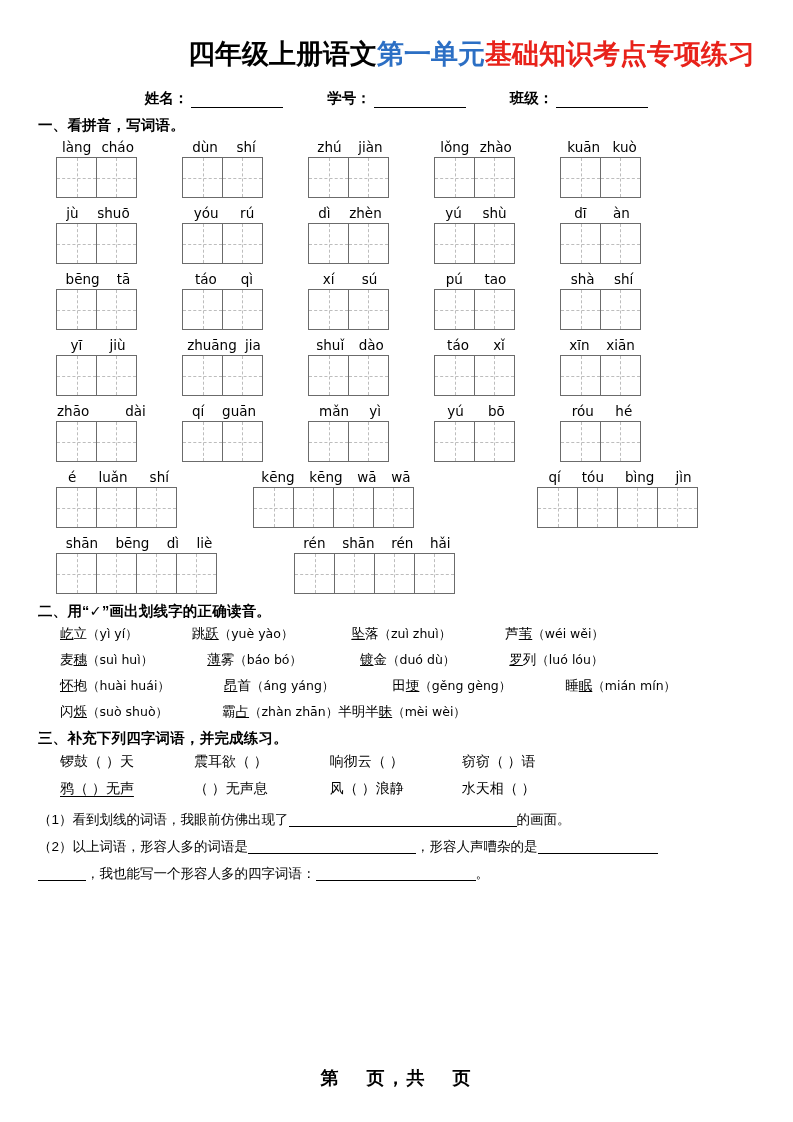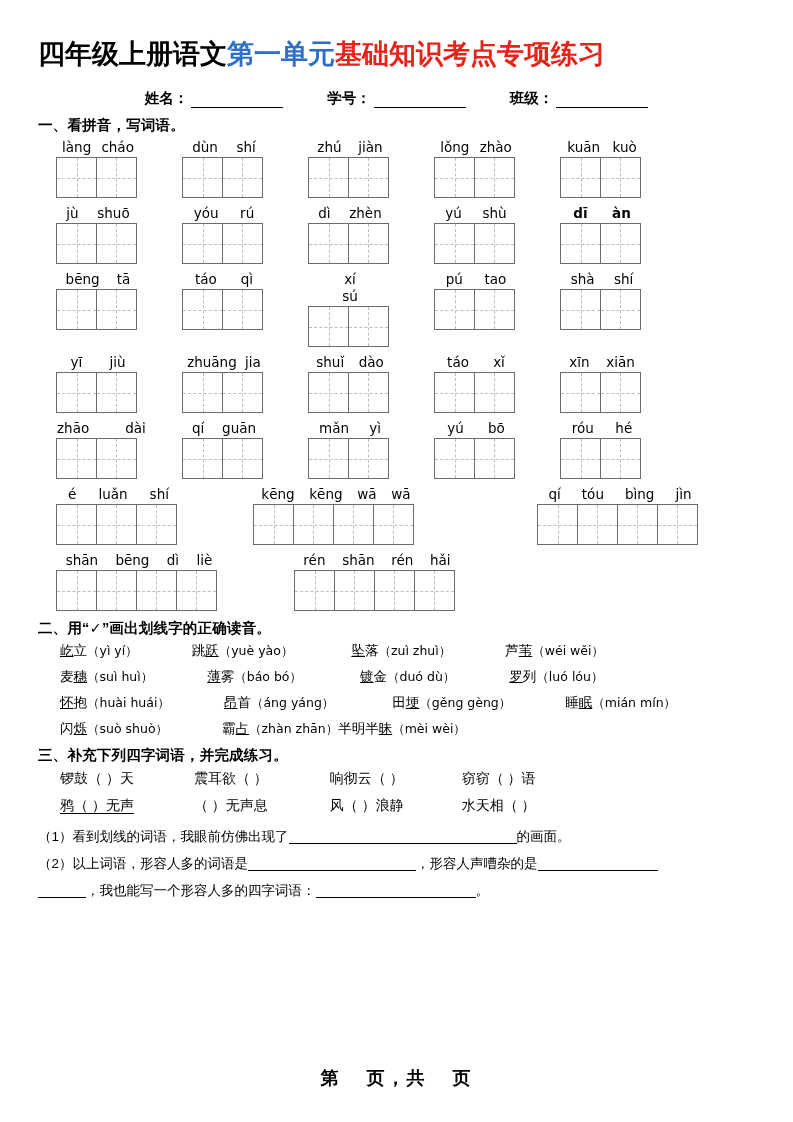--- a/index.html
+++ b/index.html
@@ -8,21 +8,21 @@
     background:#ffffff;
     font-family:"Liberation Sans","DejaVu Sans",sans-serif;
     color:#000;
     position:relative;
     overflow:hidden;
   }
   .page { width:793px; height:1122px; position:relative; box-sizing:border-box; padding:0 38px; }
 
   
   .title {
-    text-align:left;
+    text-align:right;
     font-size:27px;
     font-weight:bold;
     letter-spacing:0px;
     padding-top:38px;
     white-space:nowrap;
     line-height:1.2;
   }
   .t-black { color:#000000; }
   .t-blue  { color:#2c6fc4; }
   .t-red   { color:#e8221a; }
@@ -239,21 +239,21 @@
           <div class="p-syls" style="width: 82px;">
             <span class="p-syl">yú</span>
             <span class="p-syl">shù</span>
           </div>
           <div class="p-boxes">
             <div class="cell"></div>
             <div class="cell"></div>
           </div>
         </div>
         <div class="p-group" style="margin-left: 42px;">
-          <div class="p-syls" style="width: 82px; font-weight: bold;">
+          <div class="p-syls" style="width: 82px;">
             <span class="p-syl">dī</span>
             <span class="p-syl">àn</span>
           </div>
           <div class="p-boxes">
             <div class="cell"></div>
             <div class="cell"></div>
           </div>
         </div>
       </div>
       <div class="p-row">
@@ -271,21 +271,21 @@
           <div class="p-syls" style="width: 82px;">
             <span class="p-syl">táo</span>
             <span class="p-syl">qì</span>
           </div>
           <div class="p-boxes">
             <div class="cell"></div>
             <div class="cell"></div>
           </div>
         </div>
         <div class="p-group" style="margin-left: 42px;">
-          <div class="p-syls" style="width: 82px; flex-direction: column;">
+          <div class="p-syls" style="width: 82px;">
             <span class="p-syl">xí</span>
             <span class="p-syl">sú</span>
           </div>
           <div class="p-boxes">
             <div class="cell"></div>
             <div class="cell"></div>
           </div>
         </div>
         <div class="p-group" style="margin-left: 42px;">
           <div class="p-syls" style="width: 82px;">

